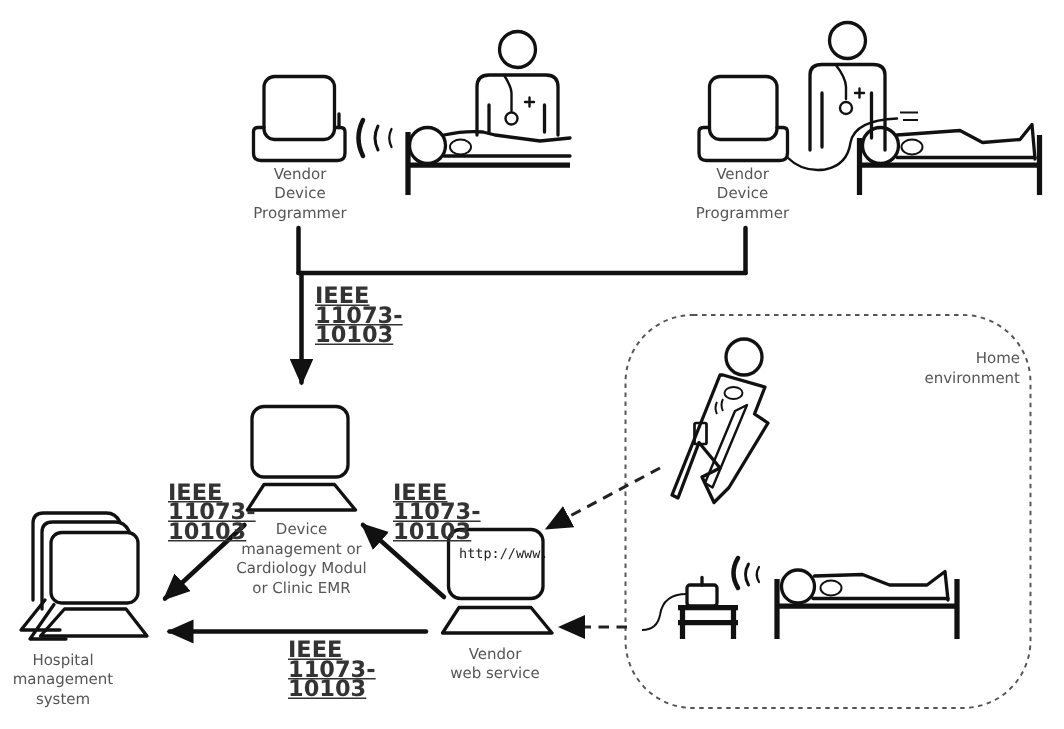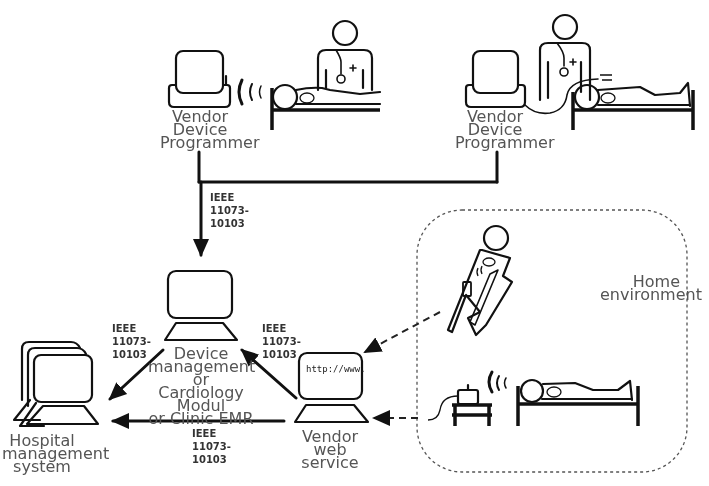--- a/index.html
+++ b/index.html
@@ -1,19 +1,19 @@
 <!DOCTYPE html>
 <html><head>
 <meta charset="utf-8">
 <style>
   html, body { margin:0; padding:0; background:#ffffff; }
   body { width:709px; height:486px; position:relative; overflow:hidden; font-family:"DejaVu Sans", sans-serif; }
   svg { position:absolute; left:0; top:0; }
-  .lbl { position:absolute; font-family:"DejaVu Sans", sans-serif; font-size:16px; color:#555555; text-align:center; line-height:13px; white-space:pre-line; }
-  .std { position:absolute; font-family:"DejaVu Sans", sans-serif; font-size:10px; font-weight:bold; color:#333333; line-height:13px; white-space:pre-line; }
+  .lbl { position:absolute; font-family:"DejaVu Sans", sans-serif; font-size:10px; color:#555555; text-align:center; line-height:13px; white-space:pre-line; }
+  .std { position:absolute; font-family:"DejaVu Sans", sans-serif; font-size:15px; font-weight:bold; color:#333333; line-height:13px; text-decoration:underline; white-space:pre-line; }
   .stroke { fill:none; stroke:#111; stroke-width:2.2; stroke-linejoin:round; stroke-linecap:round; }
   .thin { fill:none; stroke:#111; stroke-width:1.3; }
   .bold { fill:none; stroke:#111; stroke-width:3.5; }
   .dash { fill:none; stroke:#222; stroke-width:2; stroke-dasharray:7 5; }
   .dot { fill:none; stroke:#555; stroke-width:1.3; stroke-dasharray:3 3; }
 </style>
 </head>
 <body>
 
 <svg width="709" height="486" viewBox="0 0 709 486">
@@ -152,21 +152,21 @@
 Programmer</div>
 <div class="lbl" style="left:148px; top:347px; width:106px;">Device
 management or
 Cardiology Modul
 or Clinic EMR</div>
 <div class="lbl" style="left:2px; top:434px; width:80px;">Hospital
 management
 system</div>
 <div class="lbl" style="left:290px; top:430px; width:80px;">Vendor
 web service</div>
-<div class="lbl" style="left:600px; top:233px; width:80px; text-align:right;margin-top:42px;">Home
+<div class="lbl" style="left:600px; top:233px; width:80px; text-align:right;">Home
 environment</div>
 
 <div class="std" style="left:210px; top:191px;">IEEE
 11073-
 10103</div>
 <div class="std" style="left:112px; top:322px;">IEEE
 11073-
 10103</div>
 <div class="std" style="left:262px; top:322px;">IEEE
 11073-

